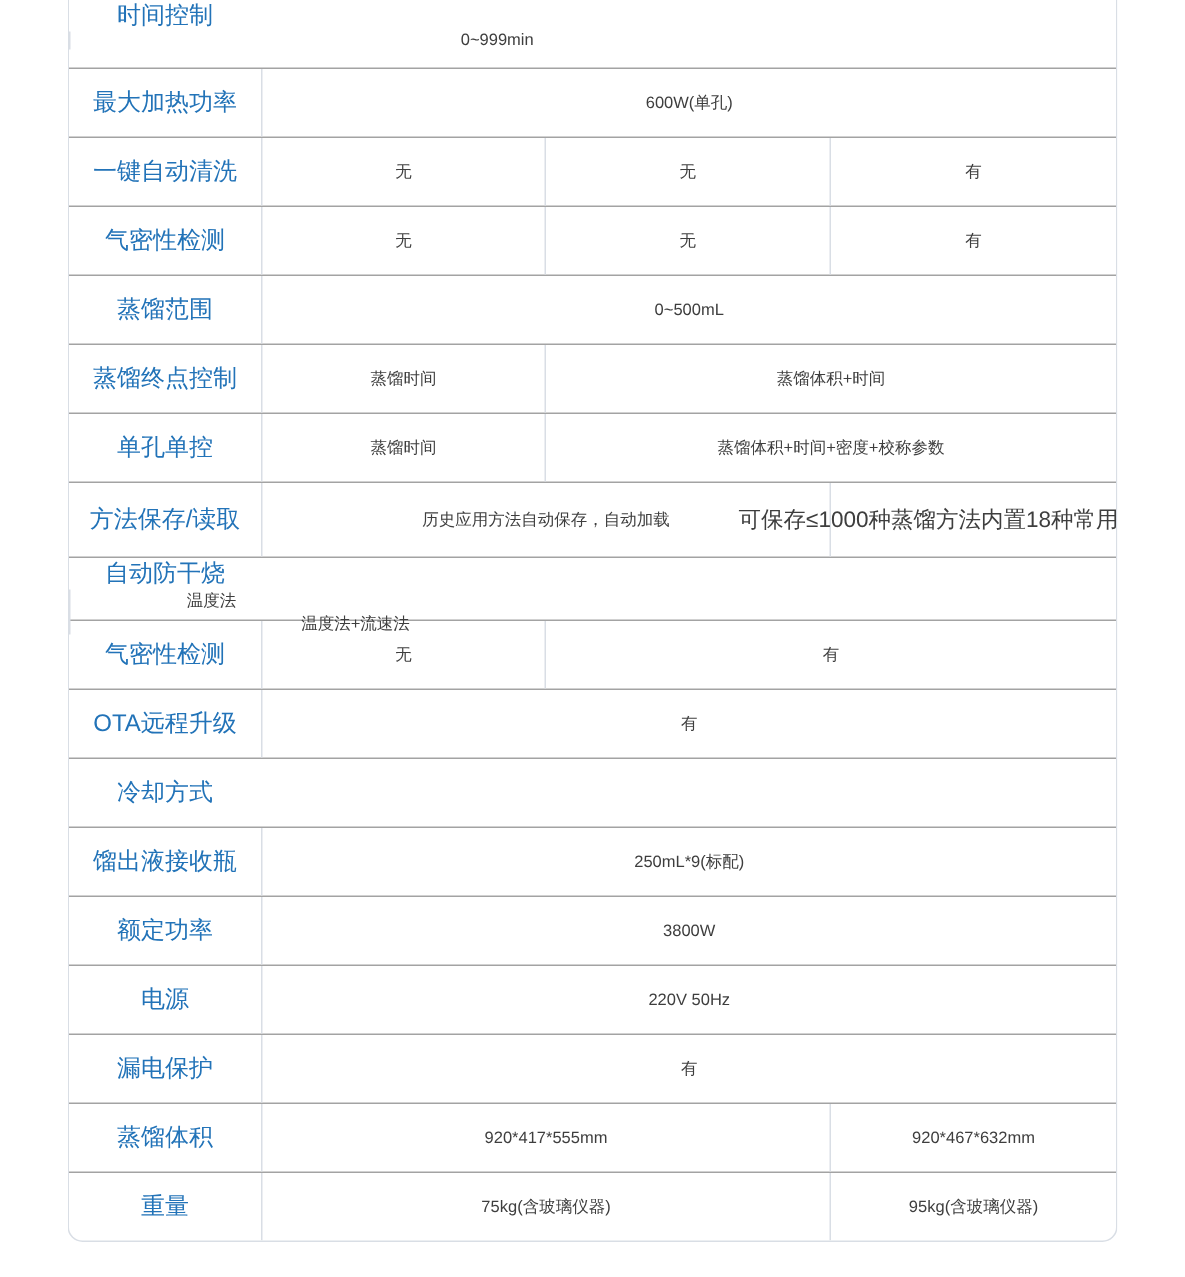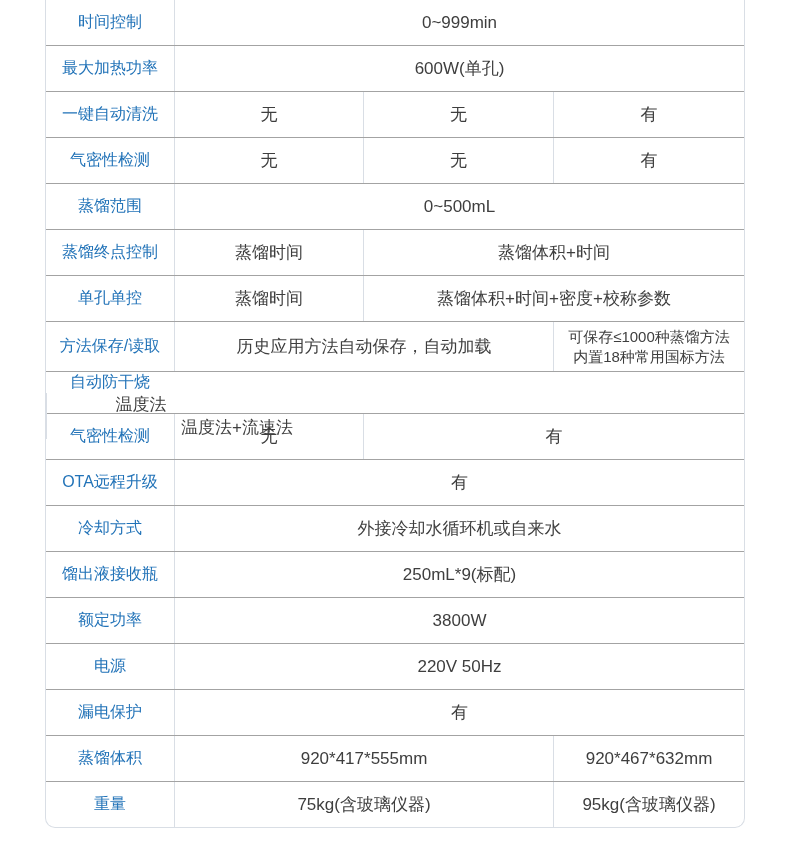--- a/index.html
+++ b/index.html
@@ -25,48 +25,48 @@
     border-radius: 0 0 10px 10px;
     overflow: hidden;
     background: #ffffff;
   }
   .row {
     display: flex;
     height: 46px;
     border-top: 1px solid #a3a3a3;
     box-sizing: border-box;
   }
-  .row:first-child { border-top: none; height: 45px; }
+  .row:first-child { border-top: none; height: 45px; flex-direction: column; }
   .row.tall  { height: 50px; }
   .row.short { height: 42px; flex-direction: column; }
   .cell {
     display: flex;
     align-items: center;
     justify-content: center;
     box-sizing: border-box;
     border-left: 1px solid #d9dee5;
     color: #3e3e3e;
-    font-size: 17px;
+    font-size: 11px;
     text-align: center;
     white-space: nowrap;
   }
   .cell:first-child { border-left: none; }
   .label {
     width: 128px;
     color: #2273b8;
     font-size: 16px;
   }
   .c1   { width: 189px; }
   .c2   { width: 190px; }
   .c3   { width: 191px; }
   .c12  { width: 379px; }
   .c23  { width: 381px; text-align: center; }
   .c123 { width: 570px; }
   .two-line {
-    flex-direction: column;
+    flex-direction: row;
     font-size: 15px;
     line-height: 1.3;
     white-space: nowrap;
   }
 </style>
 </head>
 <body>
 
 <div class="spec-table">
 
@@ -132,21 +132,20 @@
     <div class="cell c23">有</div>
   </div>
 
   <div class="row">
     <div class="cell label">OTA远程升级</div>
     <div class="cell c123">有</div>
   </div>
 
   <div class="row">
     <div class="cell label">冷却方式</div>
-    <div class="cell c123">外接冷却水循环机或自来水</div>
   </div>
 
   <div class="row">
     <div class="cell label">馏出液接收瓶</div>
     <div class="cell c123">250mL*9(标配)</div>
   </div>
 
   <div class="row">
     <div class="cell label">额定功率</div>
     <div class="cell c123">3800W</div>

